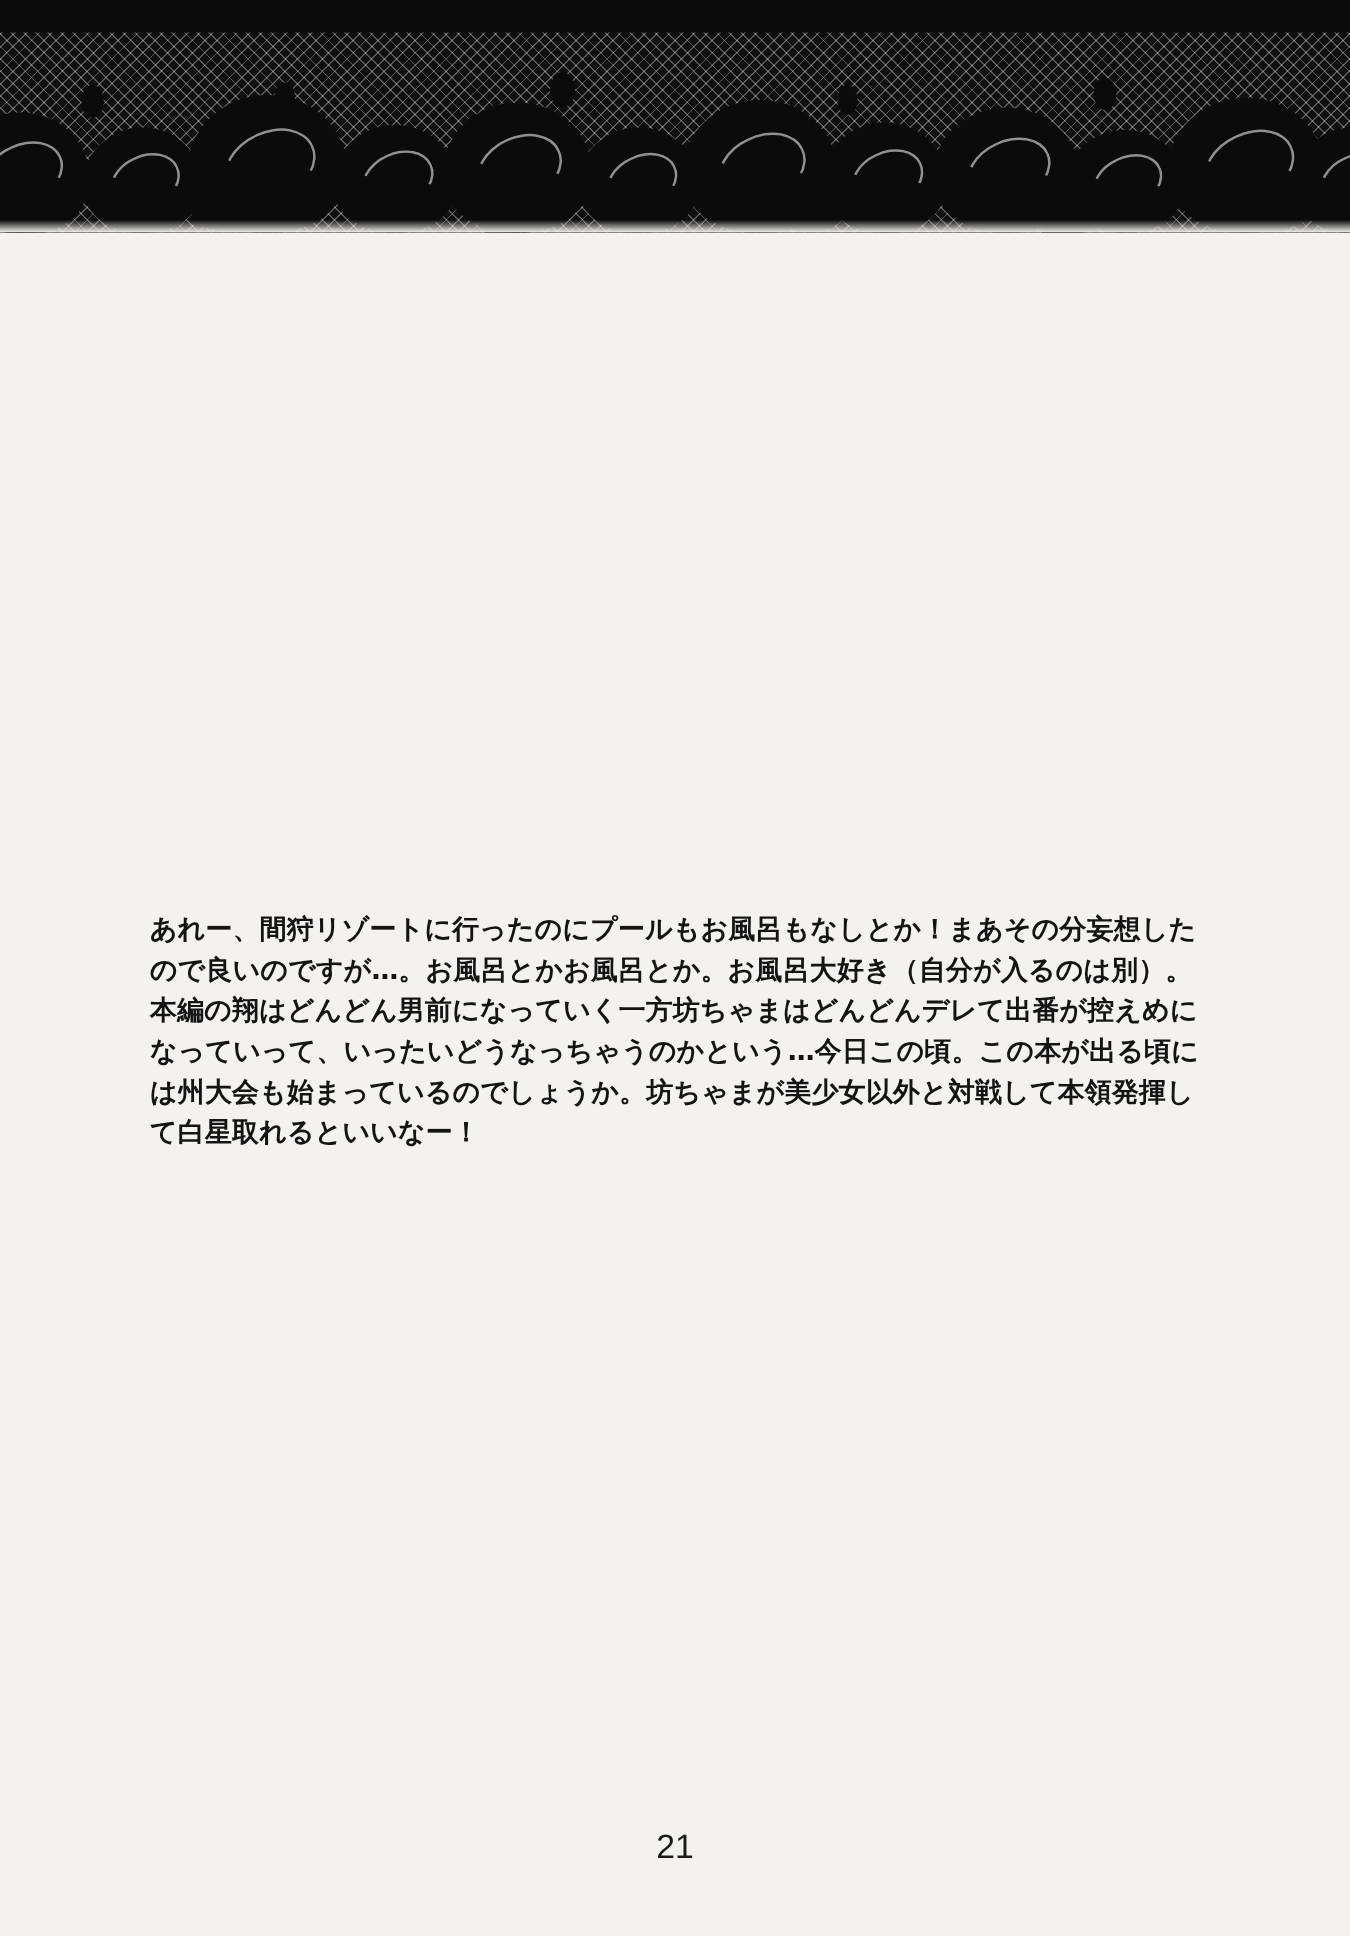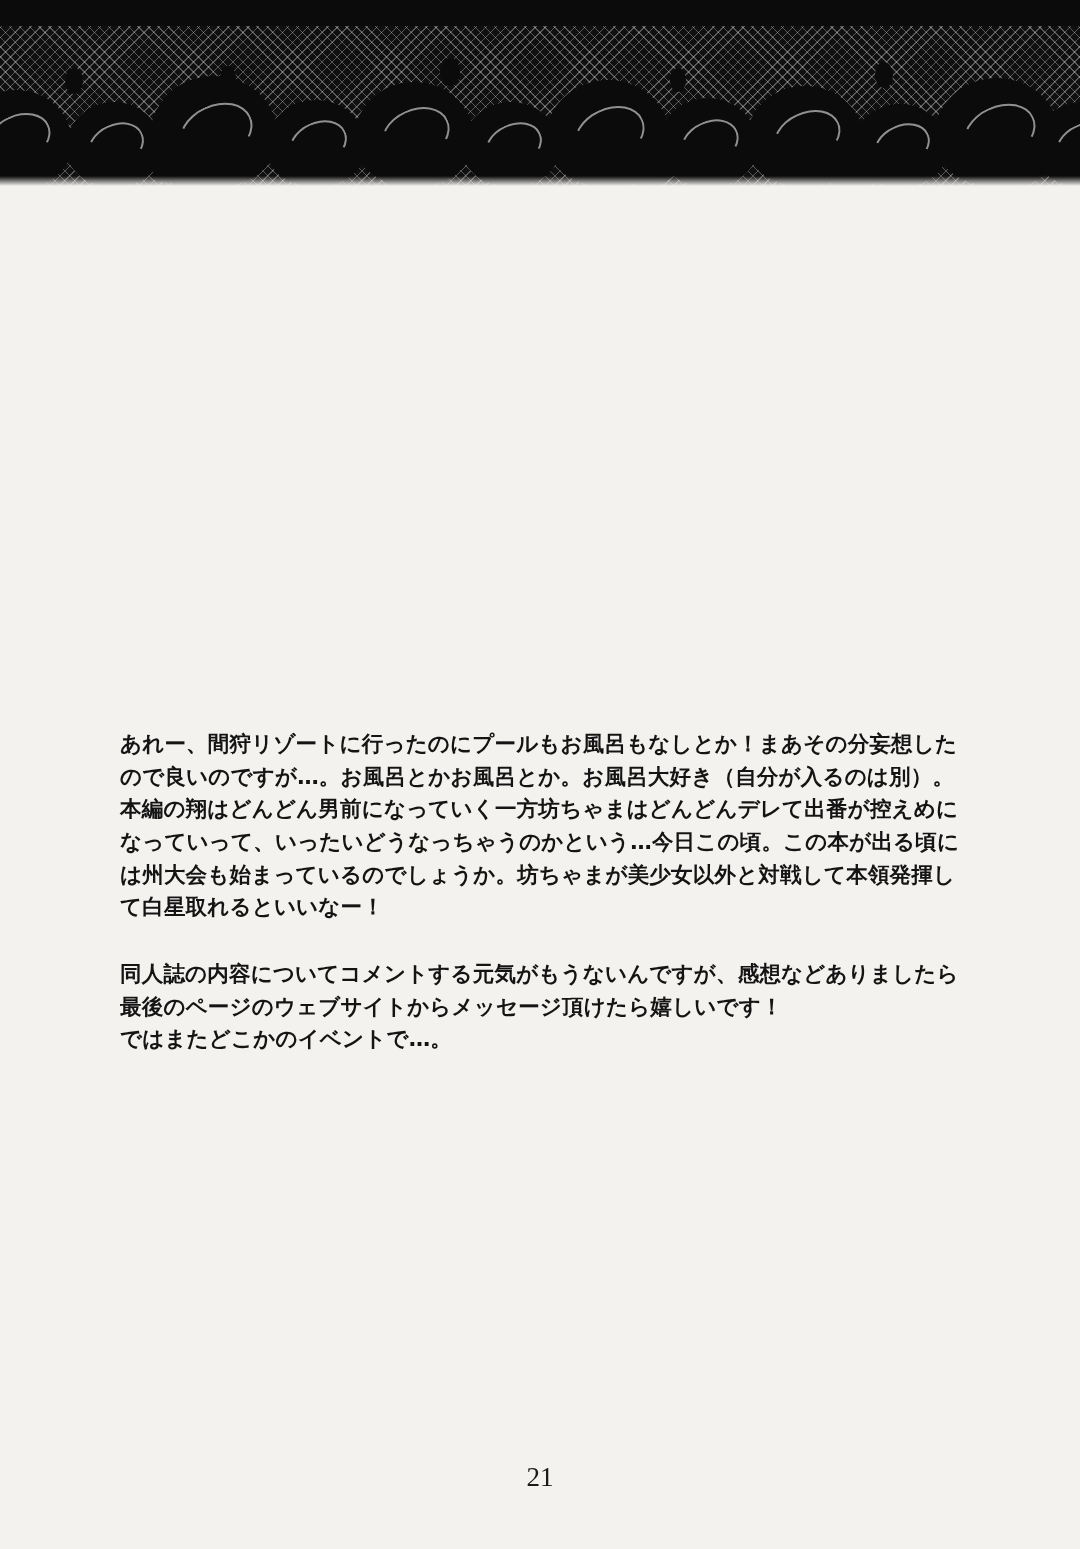--- a/index.html
+++ b/index.html
@@ -113,21 +113,21 @@
     white-space: pre-wrap;
   }
   .para:last-child { margin-bottom: 0; }
 
   .page-number {
     position: absolute;
     left: 0;
     right: 0;
     top: 1462px;
     text-align: center;
-    font-family: Liberation Serif, serif;
+    font-family: Liberation Sans, sans-serif;
     font-size: 27px;
     color: #1a1a1a;
   }
 </style>
 </head>
 <body>
 
 <div class="page">
 
   <div class="lace-band">
@@ -161,19 +161,17 @@
       <span class="rose" style="left:882px; width:96px;  height:82px;"></span>
       <span class="rose" style="left:964px; width:126px; height:108px;"></span>
       <span class="rose" style="left:1064px; width:96px; height:84px;"></span>
     </div>
 
     <div class="band-fade"></div>
   </div>
 
   <div class="content">
     <p class="para">あれー、間狩リゾートに行ったのにプールもお風呂もなしとか！まあその分妄想したので良いのですが…。お風呂とかお風呂とか。お風呂大好き（自分が入るのは別）。本編の翔はどんどん男前になっていく一方坊ちゃまはどんどんデレて出番が控えめになっていって、いったいどうなっちゃうのかという…今日この頃。この本が出る頃には州大会も始まっているのでしょうか。坊ちゃまが美少女以外と対戦して本領発揮して白星取れるといいなー！</p>
-    <p class="para">同人誌の内容についてコメントする元気がもうないんですが、感想などありましたら最後のページのウェブサイトからメッセージ頂けたら嬉しいです！
-ではまたどこかのイベントで…。</p>
   </div>
 
   <div class="page-number">21</div>
 
 </div>
 
 </body></html>

